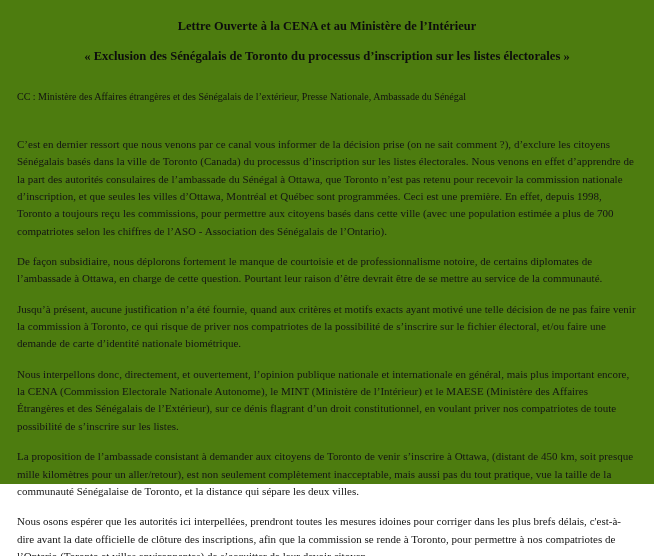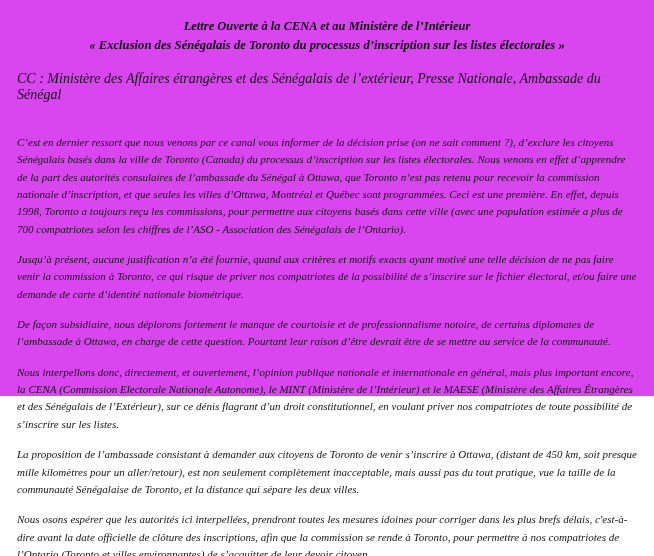--- a/index.html
+++ b/index.html
@@ -11,50 +11,49 @@
     width: 654px;
     height: 556px;
     overflow: hidden;
     font-family: "Liberation Serif", "DejaVu Serif", serif;
     color: #111111;
     -webkit-font-smoothing: antialiased;
   }
   .page {
     position: relative;
     width: 654px;
-    height: 396px;
+    height: 484px;
     box-sizing: border-box;
     padding: 0;
-    background: #d946ef;
-    font-style: italic;
+    background: #4d7c0f;
   }
   .header-block {
     padding-top: 18px;
     text-align: center;
   }
   .title-line {
     font-weight: bold;
     font-size: 12.4px;
     line-height: 17px;
     letter-spacing: 0.05px;
     color: #0d0d0d;
   }
   .title-line-2 {
     font-weight: bold;
     font-size: 12.6px;
     line-height: 18px;
     letter-spacing: 0.02px;
     color: #0d0d0d;
-    margin-top: 1px;
+    margin-top: 12px;
   }
   .cc-line {
-    margin-top: 17px;
+    margin-top: 24px;
     padding-left: 17px;
     padding-right: 17px;
-    font-size: 14px;
+    font-size: 10px;
     line-height: 16px;
     color: #111111;
     text-align: left;
   }
   .body-block {
     margin-top: 31px;
     padding-left: 17px;
     padding-right: 17px;
   }
   p.para {
@@ -76,20 +75,20 @@
 
   <div class="header-block">
     <div class="title-line">Lettre Ouverte à  la CENA et au Ministère de l’Intérieur</div>
     <div class="title-line-2">« Exclusion des Sénégalais de Toronto  du processus d’inscription sur les listes électorales »</div>
   </div>
 
   <div class="cc-line">CC : Ministère des Affaires étrangères et des Sénégalais de l’extérieur, Presse Nationale, Ambassade du Sénégal</div>
 
   <div class="body-block">
     <p class="para">C’est en dernier ressort que nous venons par ce canal vous informer de la décision prise (on ne sait comment ?), d’exclure les citoyens Sénégalais basés dans la ville de Toronto (Canada) du processus d’inscription sur les listes électorales. Nous venons en effet d’apprendre de la part des autorités consulaires de l’ambassade du Sénégal à Ottawa, que Toronto n’est pas retenu pour recevoir la commission nationale d’inscription, et que seules les villes d’Ottawa, Montréal et Québec sont programmées.  Ceci est une première. En effet, depuis 1998, Toronto a toujours reçu les commissions, pour permettre aux citoyens basés dans cette ville (avec une population estimée a plus de 700 compatriotes selon les chiffres de l’ASO - Association des Sénégalais de l’Ontario).</p>
+    <p class="para">De façon subsidiaire, nous déplorons fortement le manque de courtoisie et de professionnalisme notoire, de certains diplomates de l’ambassade à Ottawa, en charge de cette question. Pourtant leur raison d’être devrait être de se mettre au service de la communauté.</p>
     <p class="para">Jusqu’à présent, aucune justification n’a été fournie,  quand aux critères et motifs exacts ayant motivé une telle décision de ne pas faire venir la commission à Toronto, ce qui risque de priver nos compatriotes de la possibilité de s’inscrire sur le fichier électoral, et/ou faire une demande de carte d’identité nationale biométrique.</p>
-    <p class="para">De façon subsidiaire, nous déplorons fortement le manque de courtoisie et de professionnalisme notoire, de certains diplomates de l’ambassade à Ottawa, en charge de cette question. Pourtant leur raison d’être devrait être de se mettre au service de la communauté.</p>
     <p class="para">Nous interpellons donc, directement, et ouvertement,  l’opinion publique nationale et internationale en général, mais plus important encore, la CENA (Commission Electorale Nationale Autonome), le MINT (Ministère de l’Intérieur) et le MAESE (Ministère des Affaires Étrangères et des Sénégalais de l’Extérieur), sur ce dénis flagrant d’un droit constitutionnel,  en voulant priver nos compatriotes de toute possibilité de s’inscrire sur les listes.</p>
     <p class="para">La proposition de l’ambassade consistant à demander aux citoyens de Toronto de venir s’inscrire à Ottawa, (distant  de 450 km, soit presque mille kilomètres pour un aller/retour), est non seulement complètement inacceptable, mais aussi pas du tout pratique, vue la taille de la communauté Sénégalaise de Toronto, et la distance qui sépare les deux villes.</p>
     <p class="para">Nous osons espérer que les autorités ici interpellées, prendront toutes les mesures idoines pour corriger dans les plus brefs délais, c'est-à-dire avant la date officielle de clôture des inscriptions, afin que la commission se rende à Toronto, pour permettre à nos compatriotes de l’Ontario (Toronto et villes environnantes) de s’acquitter de leur devoir citoyen.</p>
   </div>
 
 </div>
 
 </body></html>

